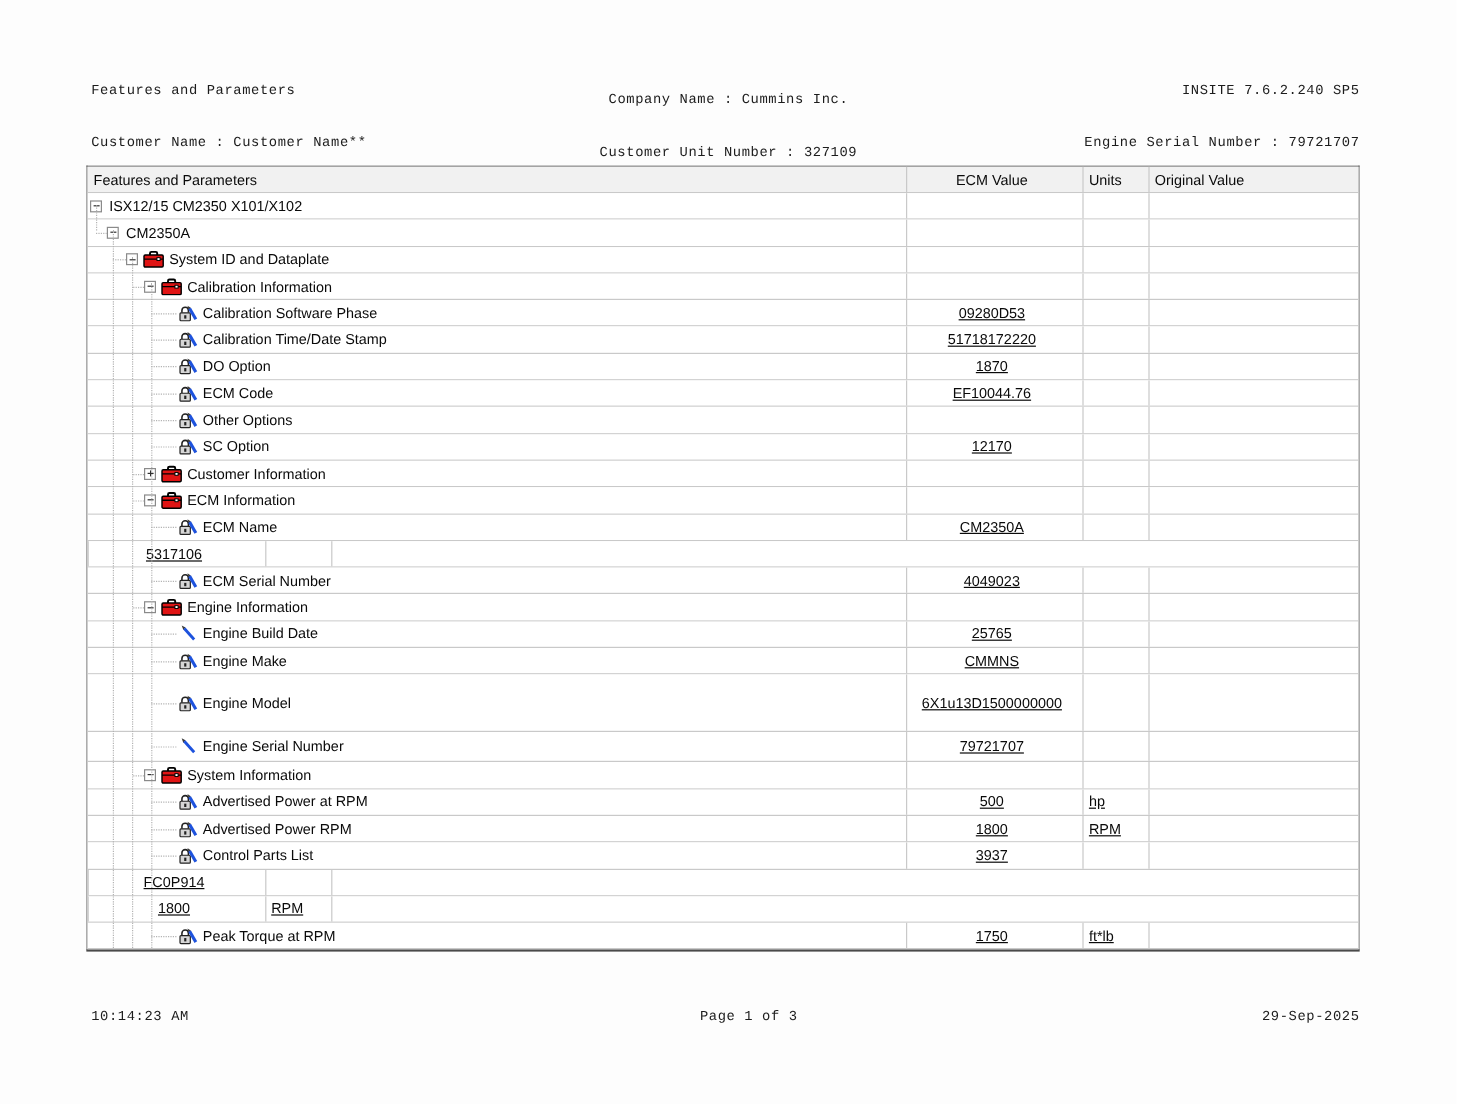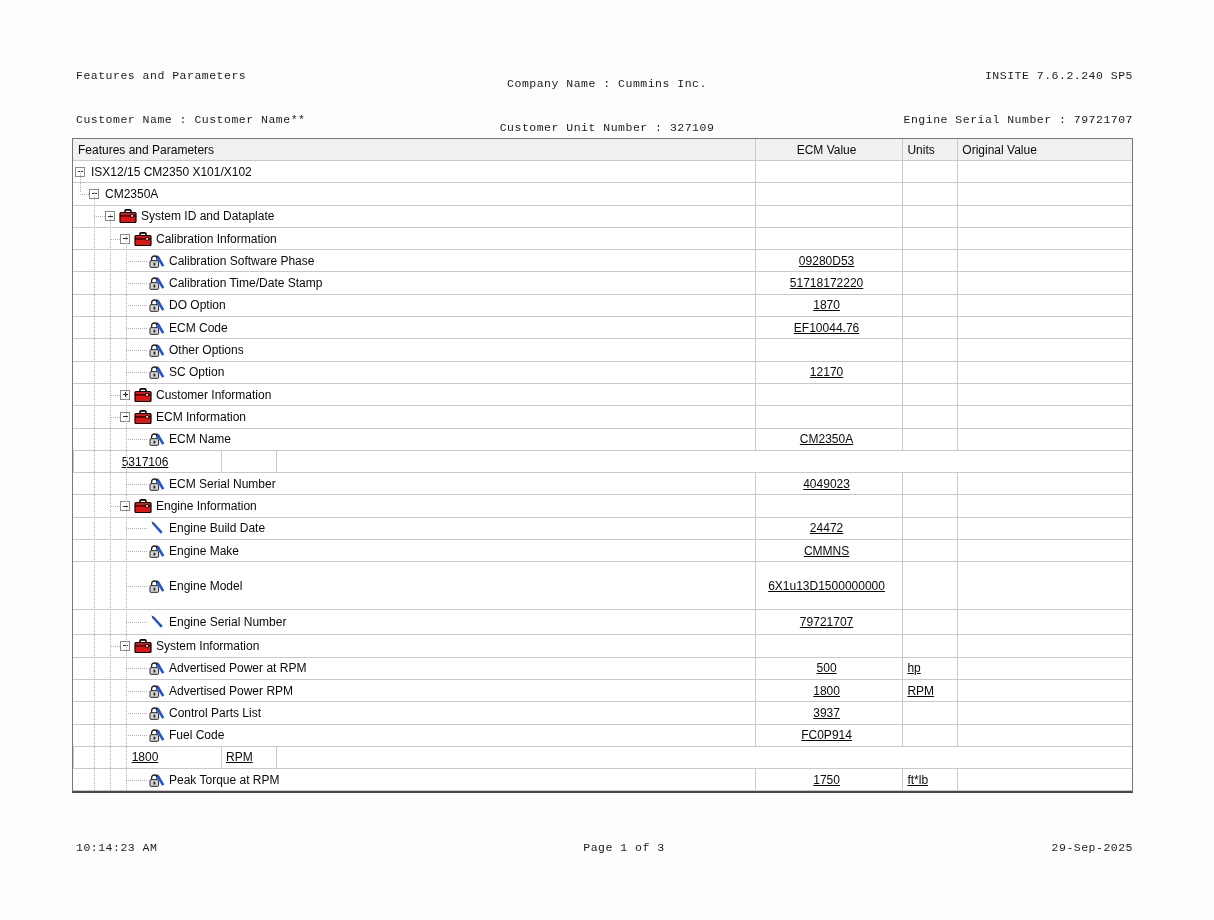--- a/index.html
+++ b/index.html
@@ -450,21 +450,21 @@
             <div class="conn" style="left: 53px; width: 21px;"></div>
             <div class="icon-wrap" style="left: 74px;">
               <svg width="18" height="15" viewBox="0 0 18 15">
     <polygon points="4.4,0.8 7.6,2.4 5.8,4.6" fill="#3a3a3a"></polygon>
     <line x1="6.6" y1="3.2" x2="14.8" y2="12.4" stroke="#1d52dd" stroke-width="2.4"></line>
               </svg>
             </div>
             <span class="lbl tree-abs" style="left: 96px;">Engine Build Date</span>
           </div>
           <div class="cell c-ecm">
-            <span class="lbl">24472</span>
+            <span class="lbl">25765</span>
           </div>
           <div class="cell c-units">
             <span class="lbl"></span>
           </div>
           <div class="cell c-orig">
             <span class="lbl"></span>
           </div>
         </div>
         <div class="trow">
           <div class="cell c-name">
@@ -627,33 +627,20 @@
             <span class="lbl">3937</span>
           </div>
           <div class="cell c-units">
             <span class="lbl"></span>
           </div>
           <div class="cell c-orig">
             <span class="lbl"></span>
           </div>
         </div>
         <div class="trow">
-          <div class="cell c-name">
-            <div class="conn" style="left: 53px; width: 21px;"></div>
-            <div class="icon-wrap" style="left: 74px;">
-              <svg width="18" height="15" viewBox="0 0 18 15">
-    <path d="M4.6 7.2 V5.2 a2.7 2.7 0 0 1 5.4 0 V7.2" fill="none" stroke="#222" stroke-width="1.3"></path>
-    <rect x="3" y="7.2" width="8.6" height="6.6" rx="0.8" fill="#d6d6d6" stroke="#222" stroke-width="1"></rect>
-    <rect x="6.5" y="9.2" width="1.8" height="2.8" fill="#222"></rect>
-    <polygon points="9.2,1.2 12.0,3.0 10.4,4.8" fill="#3a3a3a"></polygon>
-    <line x1="11" y1="3.6" x2="16.2" y2="12.6" stroke="#1d52dd" stroke-width="2.6"></line>
-              </svg>
-            </div>
-            <span class="lbl tree-abs" style="left: 96px;">Fuel Code</span>
-          </div>
           <div class="cell c-ecm">
             <span class="lbl">FC0P914</span>
           </div>
           <div class="cell c-units">
             <span class="lbl"></span>
           </div>
           <div class="cell c-orig">
             <span class="lbl"></span>
           </div>
         </div>

